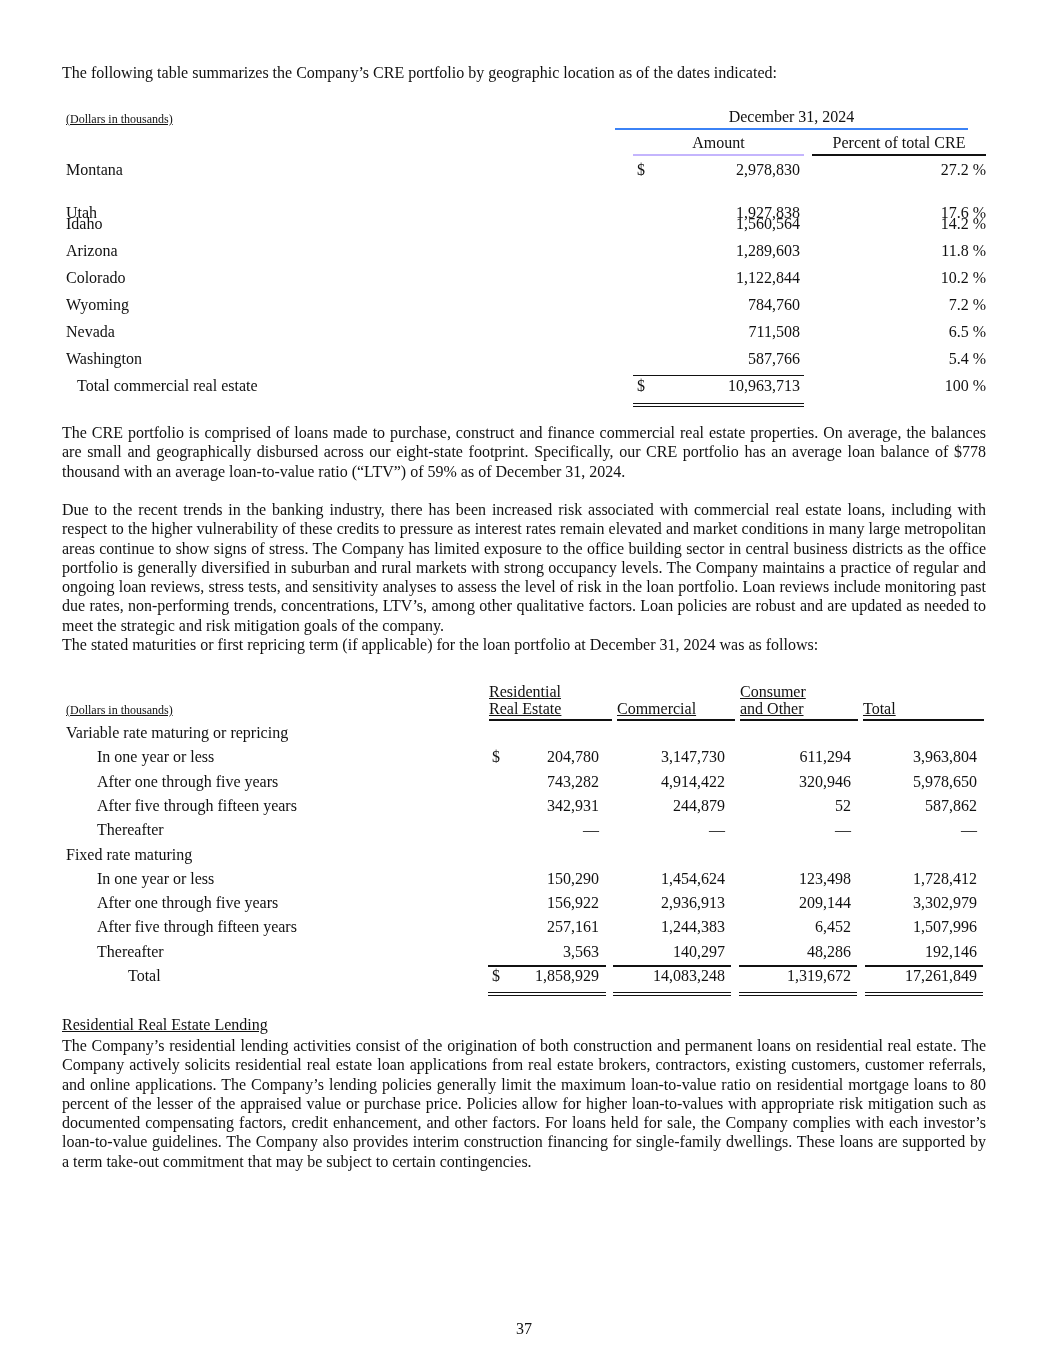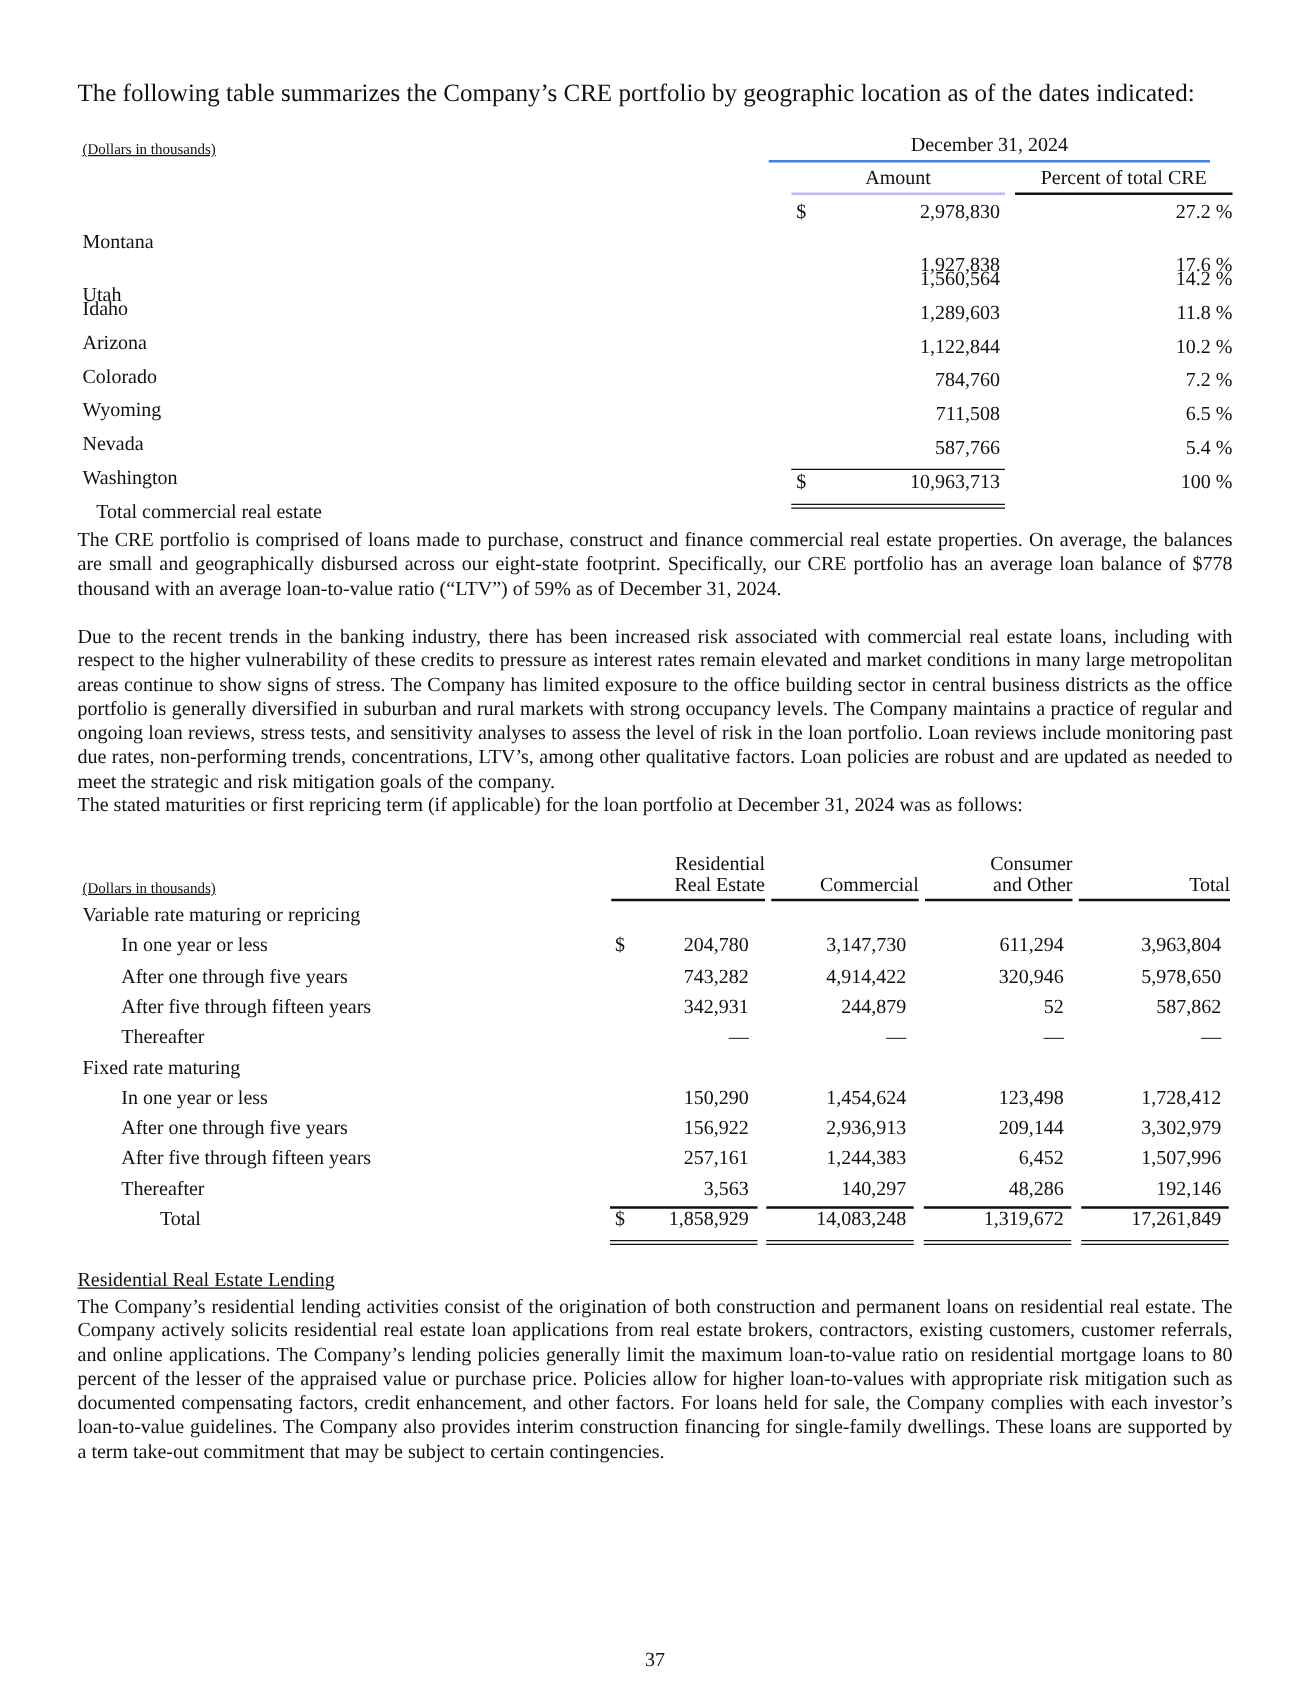--- a/index.html
+++ b/index.html
@@ -1,38 +1,38 @@
 <!DOCTYPE html>
 <html><head>
   <meta charset="utf-8">
   <style>
     html, body { margin: 0; padding: 0; background: #ffffff; }
     body {
       width: 1048px; height: 1365px; position: relative; overflow: hidden;
       font-family: "Liberation Serif", serif; color: #111; font-size: 16px;
     }
     .abs { position: absolute; }
-    .intro { left: 62px; top: 64px; font-size: 20px; }
+    .intro { left: 62px; top: 64px; font-size: 16px; }
     .dit { font-size: 12px; text-decoration: underline; }
     
     .t1-dit { left: 66px; top: 112px; }
     .t1-date { left: 615px; top: 108px; width: 353px; text-align: center; border-bottom: 2px solid #3b82f6; padding-bottom: 2px; }
     .t1-h-amt { left: 633px; top: 134px; width: 171px; text-align: center; border-bottom: 2px solid #c4b5fd; padding-bottom: 2px; }
     .t1-h-pct { left: 812px; top: 134px; width: 174px; text-align: center; border-bottom: 2px solid #111; padding-bottom: 2px; }
     .t1-row { position: absolute; left: 66px; width: 920px; height: 27px; }
-    .t1-row .lbl { position: absolute; left: 0; top: 0; margin-top: 24px; }
+    .t1-row .lbl { position: absolute; left: 0; top: 0; }
     .t1-row .dollar { position: absolute; left: 571px; top: 0; }
     .t1-row .amt { position: absolute; left: 567px; width: 167px; text-align: right; top: 0; }
     .t1-row .pct { position: absolute; left: 746px; width: 174px; text-align: right; top: 0; }
     .t1-total .lbl { left: 11px; }
     .t1-total .amtbox { position: absolute; left: 567px; width: 171px; top: -2px; height: 27px; border-top: 1px solid #111; border-bottom: 4px double #111; }
     .para { left: 62px; width: 924px; text-align: justify; line-height: 19.3px; font-size: 16px; }
     
     .t2-dit { left: 66px; top: 703px; }
-    .t2-head { top: 683px; text-align: right; line-height: 17px; border-bottom: 2px solid #111; padding-bottom: 2px; }
+    .t2-head { top: 683px; text-align: left; line-height: 17px; border-bottom: 2px solid #111; padding-bottom: 2px; text-decoration: underline; }
     .t2-row { position: absolute; left: 66px; width: 920px; height: 24px; }
     .t2-row .lbl { position: absolute; top: 0; left: 0; }
     .t2-row .lbl.ind1 { left: 31px; }
     .t2-row .lbl.ind2 { left: 62px; }
     .t2-row .dollar { position: absolute; left: 426px; top: 0; }
     .t2-row .c { position: absolute; top: 0; text-align: right; }
     .c1 { left: 420px; width: 113px; }
     .c2 { left: 545px; width: 114px; }
     .c3 { left: 671px; width: 114px; }
     .c4 { left: 797px; width: 114px; }

